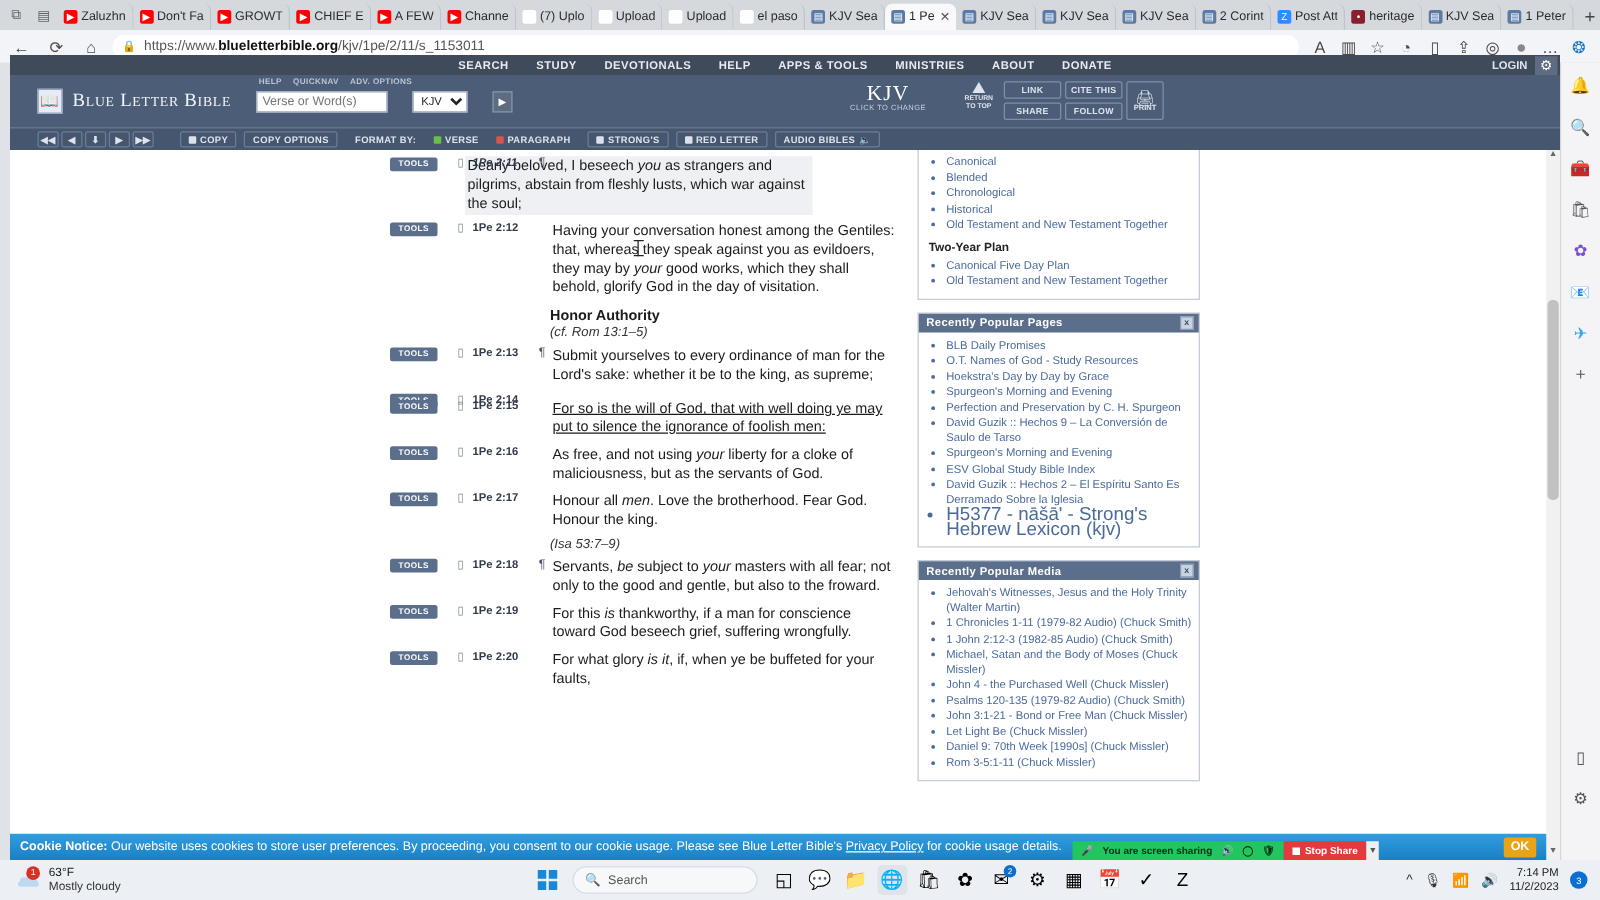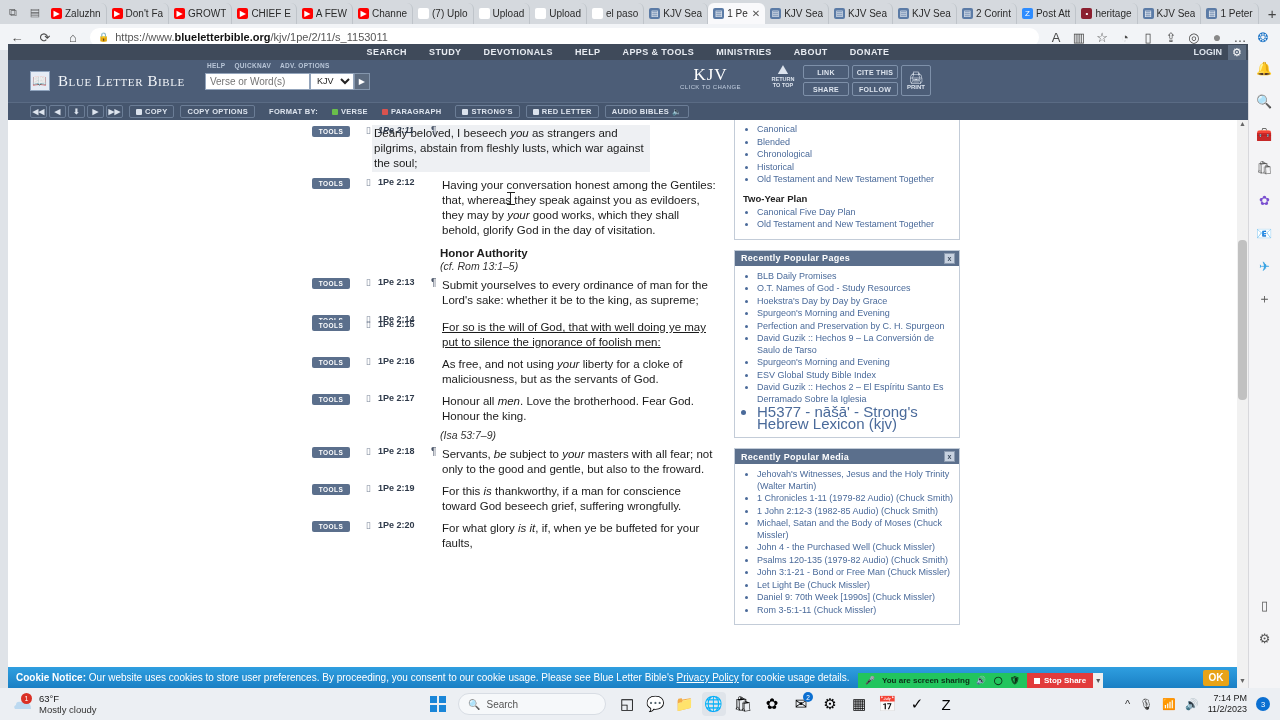--- a/index.html
+++ b/index.html
@@ -47,21 +47,21 @@
   .blb-login { position:absolute; right:26px; top:0; color:#dfe5ee; font-size:9px; font-weight:bold; line-height:16px;}
   .blb-gear { position:absolute; right:2px; top:1px; width:18px;height:15px; background:#5d6c80; color:#fff;
               display:flex;align-items:center;justify-content:center; font-size:11px;}
 
   .blb-header { height:42px; background:#4c5d77; display:flex; align-items:center; padding-left:22px; gap:8px; position:relative;}
   .blb-logo-ico { width:20px;height:20px; background:#e6ecf5; border:1px solid #8fa3bd; display:flex;align-items:center;justify-content:center; font-size:12px; }
   .blb-title { color:#f2f5f9; font-family:"Liberation Serif", serif; font-size:15px; letter-spacing:.6px; font-variant:small-caps;}
   .search-block { margin-left:12px; position:relative; }
   .search-links { position:absolute; top:-11px; left:2px; display:flex; gap:9px; }
   .search-links span { color:#b9c6d8; font-size:6.5px; letter-spacing:.3px; font-weight:bold;}
-  .search-row { display:flex; align-items:center; gap:0; }
+  .search-row { display:flex; align-items:center; gap:20px; }
   .search-input { width:105px; height:17px; border:1px solid #93a4bb; background:#fff; font-size:10px; padding:0 4px; color:#888; font-family:"Liberation Sans",sans-serif;}
   .ver-sel { width:44px; height:17px; border:1px solid #93a4bb; background:#fff; font-size:9px; padding:0 2px; color:#222;}
   .go-btn { width:16px;height:17px; background:#5d6c80; border:1px solid #8496ad; color:#fff; font-size:8px; display:flex;align-items:center;justify-content:center;}
   .kjv-block { position:absolute; left:660px; top:5px; text-align:center; width:85px;}
   .kjv-big { color:#fff; font-family:"Liberation Serif", serif; font-size:17px; letter-spacing:1px;}
   .kjv-sub { color:#c3cfe0; font-size:6px; letter-spacing:.4px; margin-top:-1px;}
   .rtt { position:absolute; left:755px; top:4px; width:40px; text-align:center; color:#dde4ee;}
   .rtt .tri { font-size:13px; line-height:12px; }
   .rtt .t { font-size:5.5px; font-weight:bold; line-height:6px;}
   .mini-btns { position:absolute; left:795px; top:5px; display:grid; grid-template-columns:46px 46px; gap:3px;}
@@ -346,21 +346,21 @@
         <div class="t">PRINT</div>
       </div>
     </div>
 
     <div class="blb-tools">
       <div class="tb arrow">◀◀</div>
       <div class="tb arrow">◀</div>
       <div class="tb arrow">⬇</div>
       <div class="tb arrow">▶</div>
       <div class="tb arrow">▶▶</div>
-      <div class="tb" style="margin-left:4px;">
+      <div class="tb" style="margin-left:19px;">
           <span class="sq sq-w"></span>
           <span>COPY</span>
         </div>
       <div class="tb" style="margin-left:4px;">COPY OPTIONS</div>
       <div class="tb plain" style="margin-left:6px;">FORMAT BY:</div>
       <div class="tb plain">
           <span class="sq sq-g"></span>
           <span>VERSE</span>
         </div>
       <div class="tb plain">

